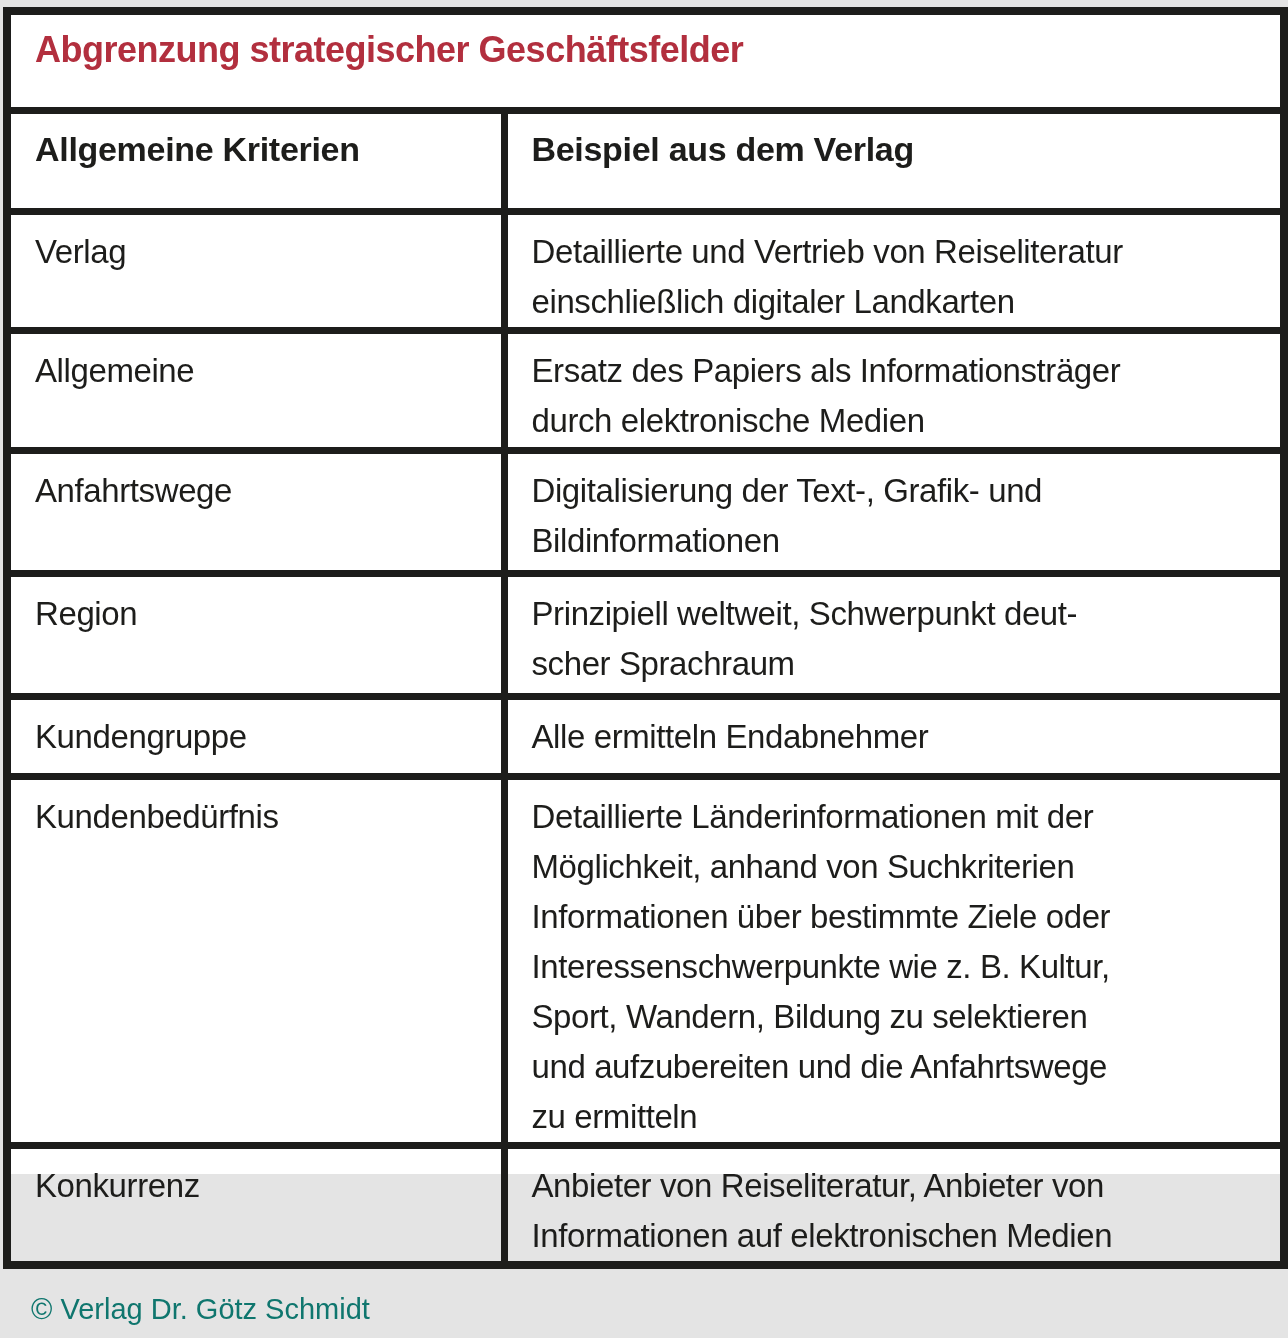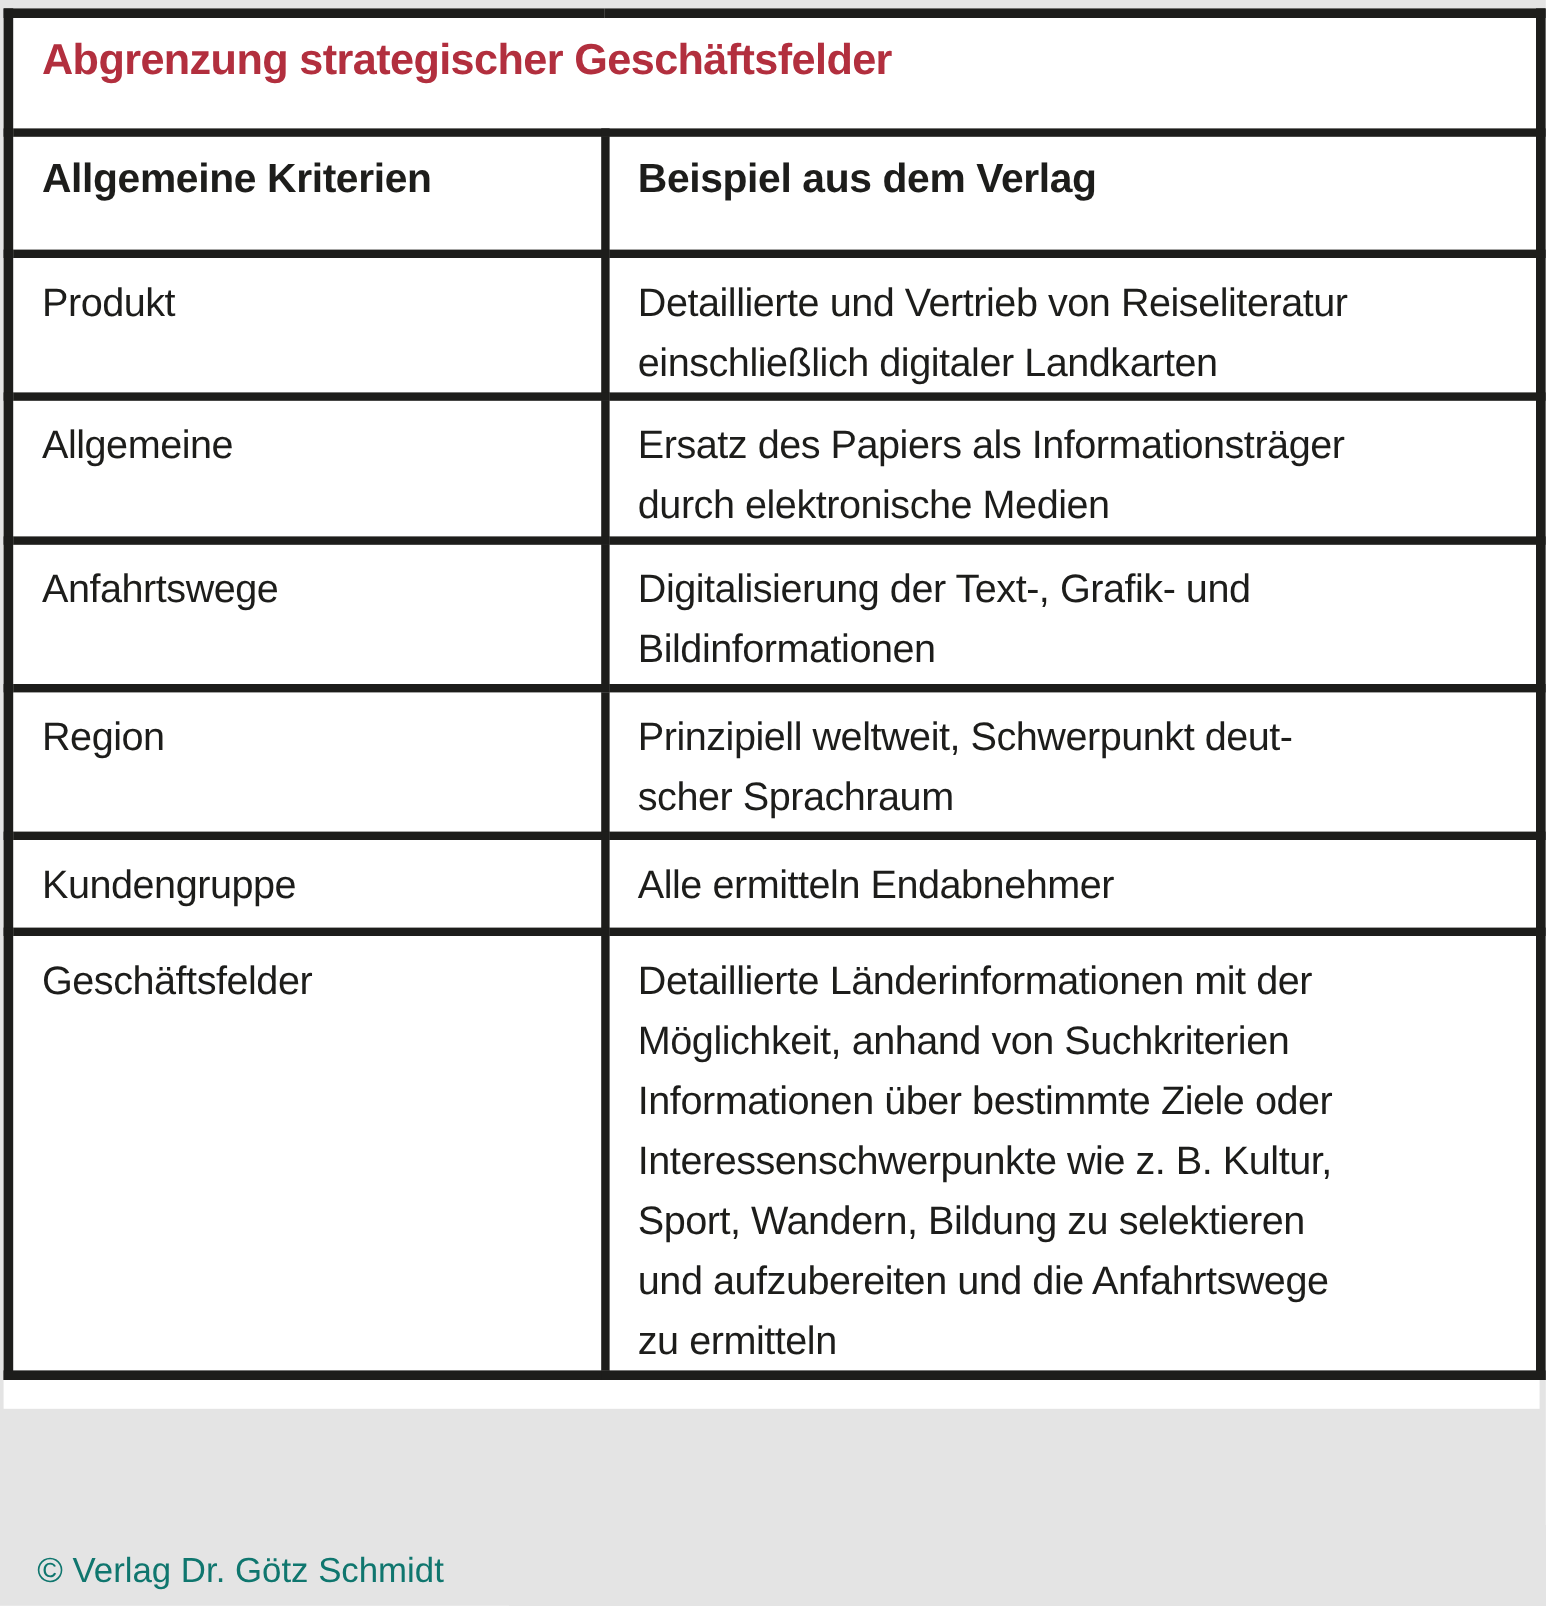--- a/index.html
+++ b/index.html
@@ -91,21 +91,21 @@
       <tr>
         <td class="title-cell" colspan="2" style="color: rgb(178, 47, 62);">Abgrenzung strategischer Geschäftsfelder</td>
       </tr>
       <tr class="header-row">
         <th>Allgemeine Kriterien</th>
         <th>Beispiel aus dem Verlag</th>
       </tr>
     </thead>
     <tbody>
         <tr>
-          <td class="c1">Produkt</td>
+          <td class="c1">Verlag</td>
           <td class="c2">Detaillierte und Vertrieb von Reiseliteratur
 einschließlich digitaler Landkarten</td>
         </tr>
         <tr>
           <td class="c1">Allgemeine</td>
           <td class="c2">Ersatz des Papiers als Informationsträger
 durch elektronische Medien</td>
         </tr>
         <tr>
           <td class="c1">Anfahrtswege</td>
@@ -115,26 +115,31 @@
         <tr>
           <td class="c1">Region</td>
           <td class="c2">Prinzipiell weltweit, Schwerpunkt deut-
 scher Sprachraum</td>
         </tr>
         <tr>
           <td class="c1">Kundengruppe</td>
           <td class="c2">Alle ermitteln Endabnehmer</td>
         </tr>
         <tr>
-          <td class="c1">Geschäftsfelder</td>
+          <td class="c1">Kundenbedürfnis</td>
           <td class="c2">Detaillierte Länderinformationen mit der
 Möglichkeit, anhand von Suchkriterien
 Informationen über bestimmte Ziele oder
 Interessenschwerpunkte wie z. B. Kultur,
 Sport, Wandern, Bildung zu selektieren
 und aufzubereiten und die Anfahrtswege
 zu ermitteln</td>
         </tr>
+        <tr>
+          <td class="c1">Konkurrenz</td>
+          <td class="c2">Anbieter von Reiseliteratur, Anbieter von
+Informationen auf elektronischen Medien</td>
+        </tr>
       </tbody>
   </table>
 
   <div class="footer-note">© Verlag Dr. Götz Schmidt</div>
 </div>
 
 </body></html>

